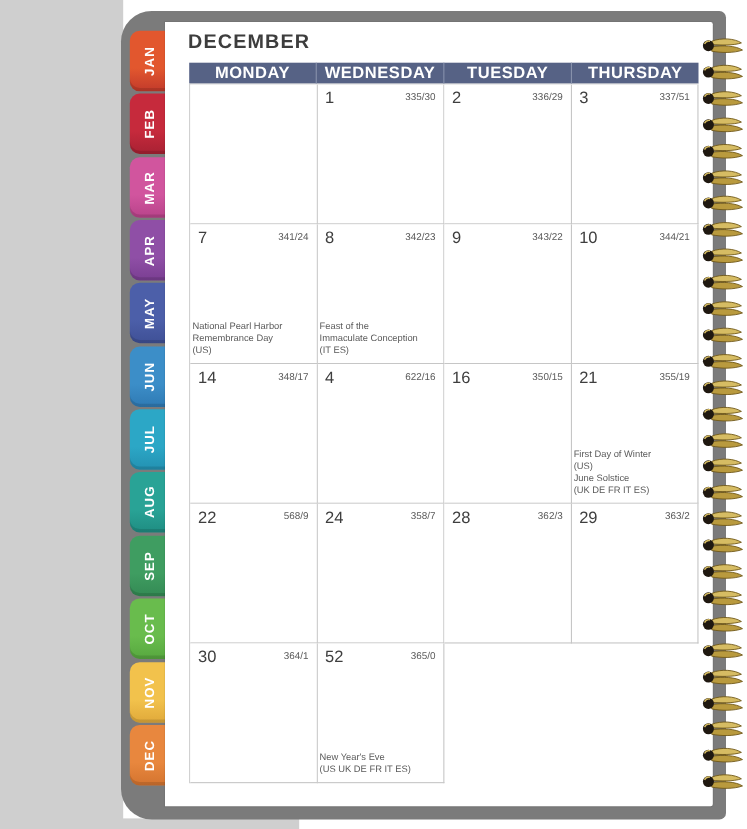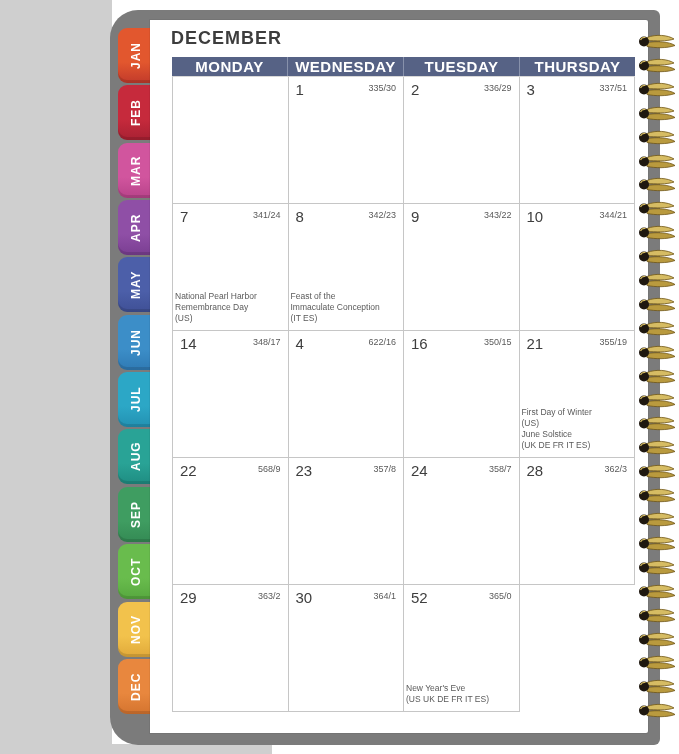--- a/index.html
+++ b/index.html
@@ -186,24 +186,20 @@
             <span class="holiday">First Day of Winter
 (US)
 June Solstice
 (UK DE FR IT ES)</span>
           </div>
           <div class="cell">
             <span class="daynum">22</span>
             <span class="counter">568/9</span>
           </div>
           <div class="cell">
-            <span class="daynum">23</span>
-            <span class="counter">357/8</span>
-          </div>
-          <div class="cell">
             <span class="daynum">24</span>
             <span class="counter">358/7</span>
           </div>
           <div class="cell">
             <span class="daynum">28</span>
             <span class="counter">362/3</span>
           </div>
           <div class="cell">
             <span class="daynum">29</span>
             <span class="counter">363/2</span>

